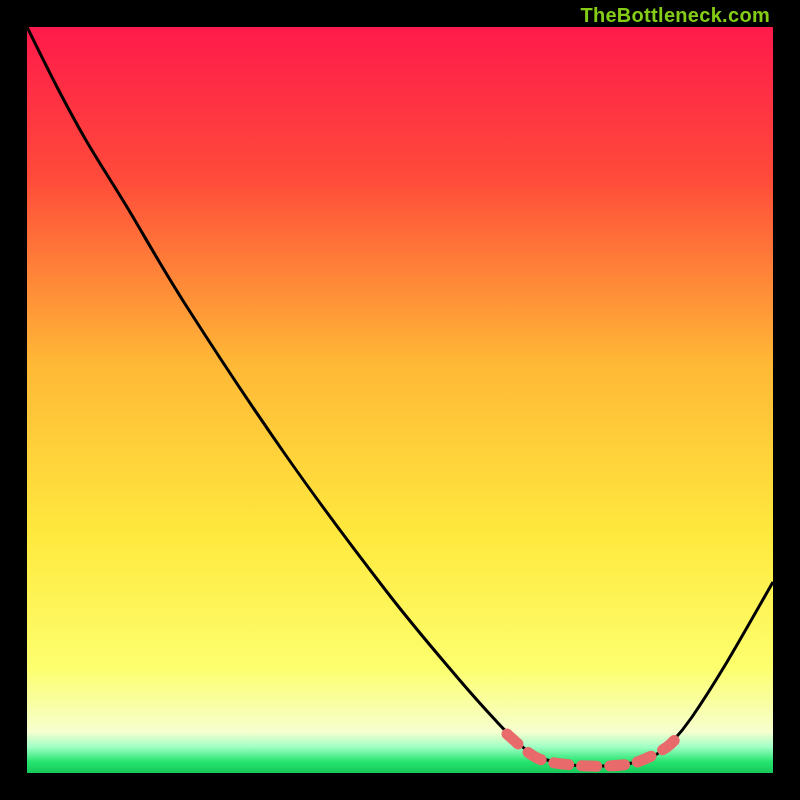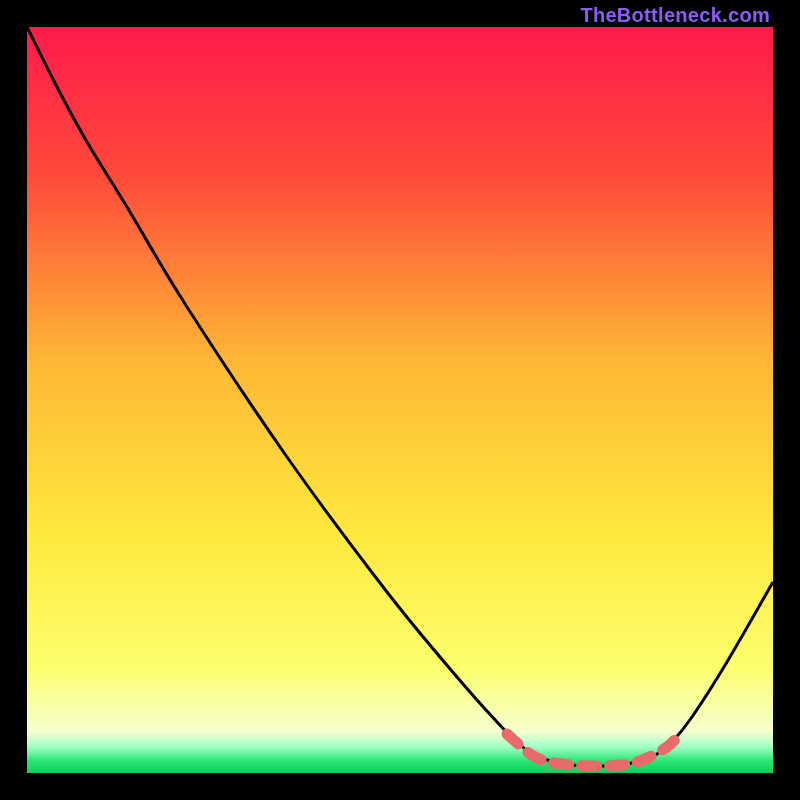--- a/index.html
+++ b/index.html
@@ -16,21 +16,21 @@
     left: 27px;
     top: 27px;
     width: 746px;
     height: 746px;
     background: #000;
   }
   .watermark {
     position: absolute;
     top: 4px;
     right: 30px;
-    color: #8b5cf6;
+    color: #84cc16;
     font-size: 20px;
     font-weight: 600;
     letter-spacing: 0.3px;
     z-index: 10;
   }
   svg {
     position: absolute;
     left: 0;
     top: 0;
   }

